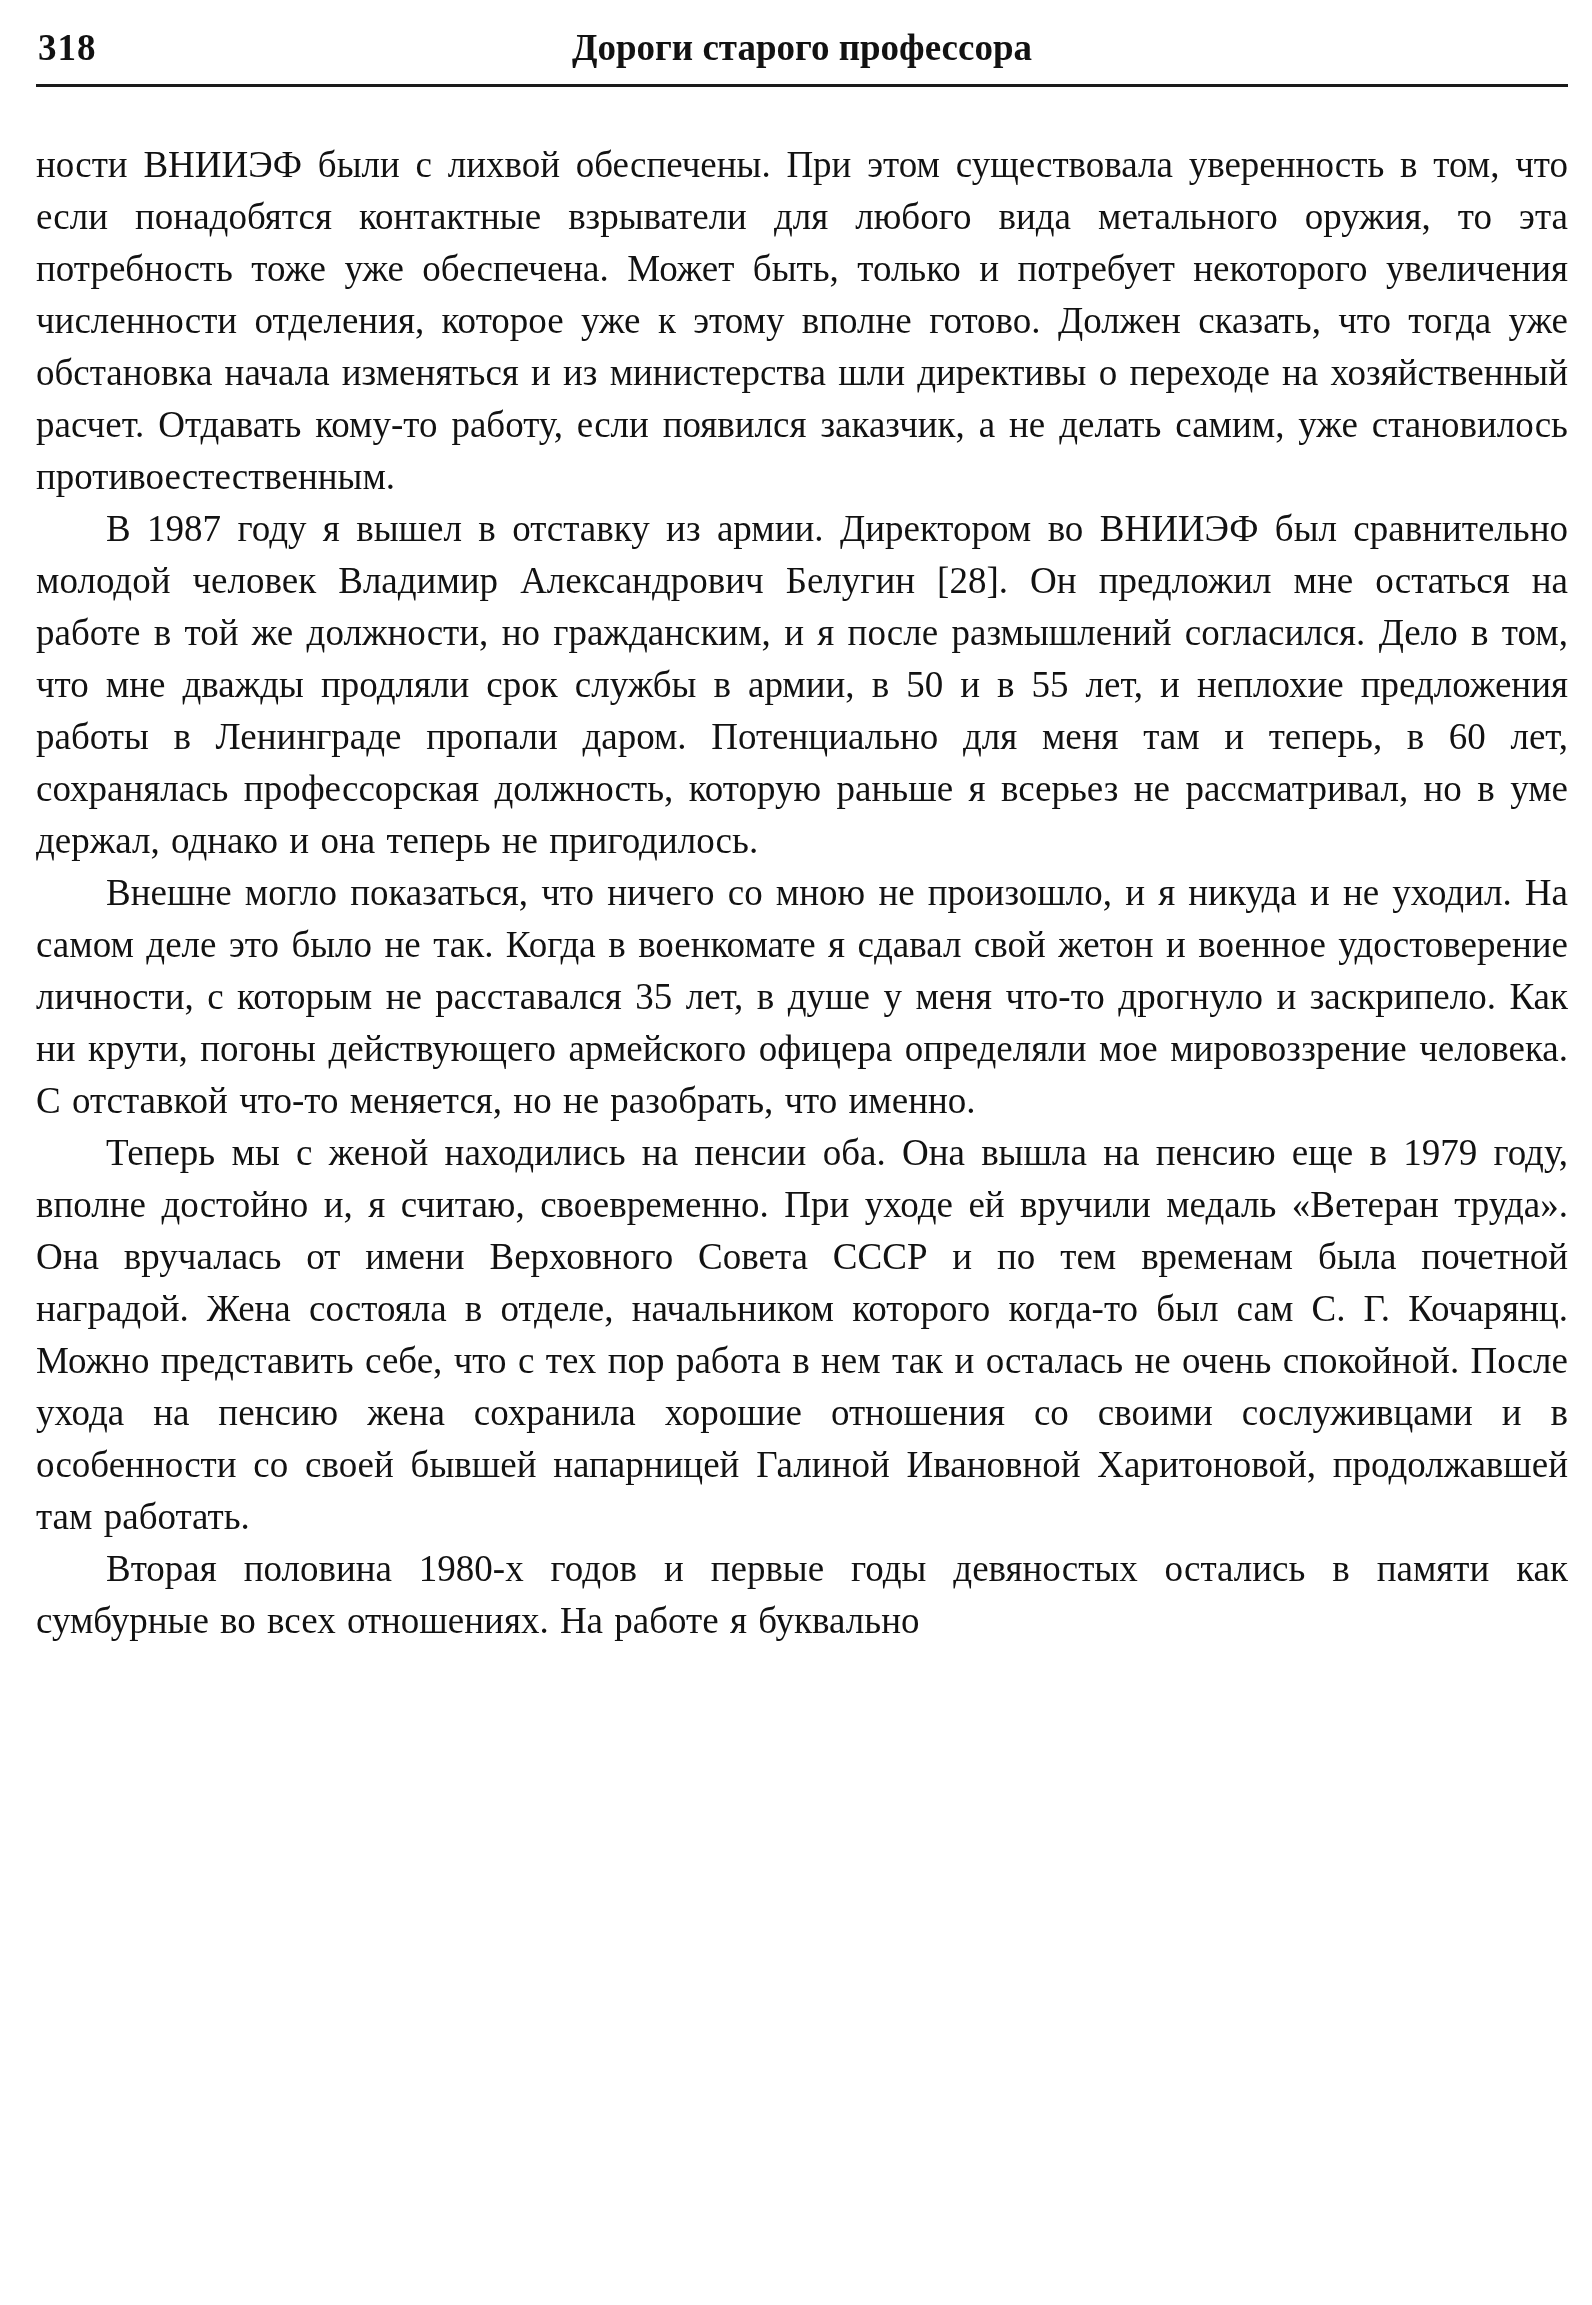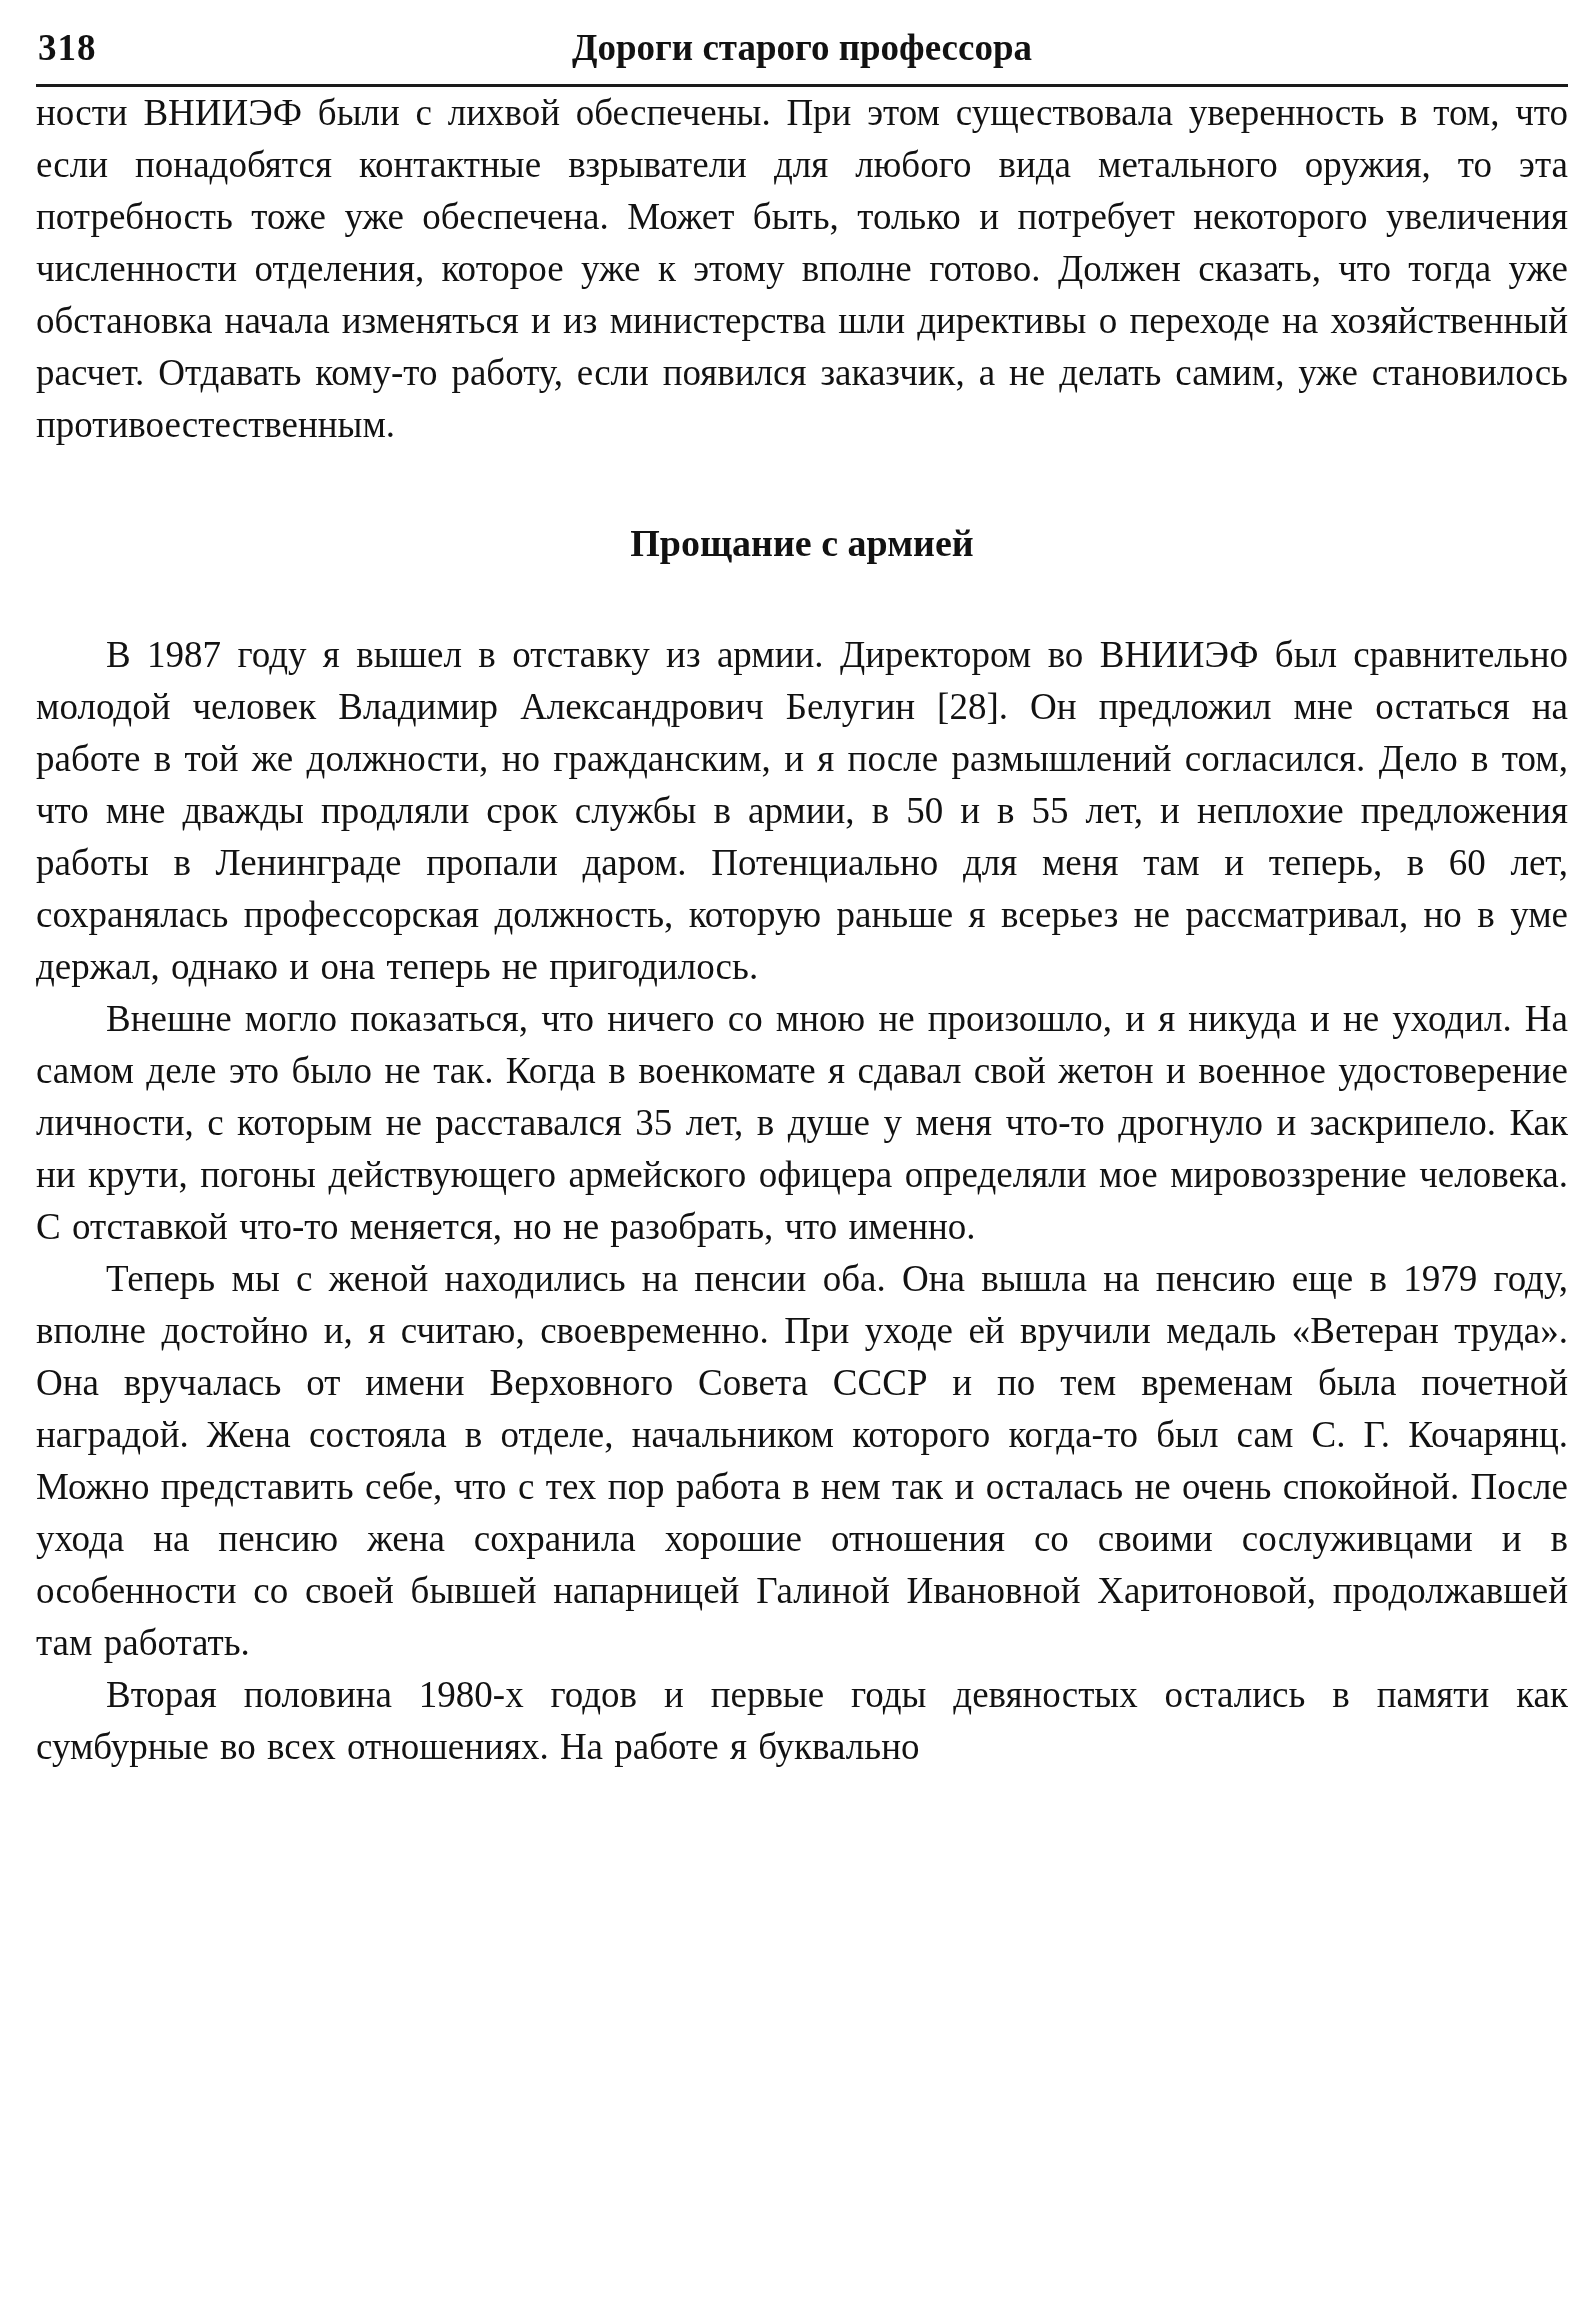--- a/index.html
+++ b/index.html
@@ -36,20 +36,21 @@
     text-align: center;
     font-size: 37px;
     font-weight: bold;
   }
   .header-rule {
     border: none;
     border-top: 3px solid #1a1a1a;
     margin: 8px 0 0 0;
   }
   .body-text {
+    margin-top: 52px;
     font-size: 37px;
     line-height: 52px;
     text-align: justify;
   }
   .body-text p {
     margin: 0;
     text-indent: 70px;
     word-spacing: 2px;
   }
   .body-text p.no-indent {
@@ -73,21 +74,20 @@
     <span class="page-number">318</span>
     <span class="running-title">Дороги старого профессора</span>
   </header>
 
   <hr class="header-rule">
 
   <main class="body-text">
 
     <p class="no-indent">ности ВНИИЭФ были с лихвой обеспечены. При этом существовала уверенность в том, что если понадобятся контактные взрыватели для любого вида метального оружия, то эта потребность тоже уже обеспечена. Может быть, только и потребует некоторого увеличения численности отделения, которое уже к этому вполне готово. Должен сказать, что тогда уже обстановка начала изменяться и из министерства шли директивы о переходе на хозяйственный расчет. Отдавать кому-то работу, если появился заказчик, а не делать самим, уже становилось противоестественным.</p>
 
-    <h2 class="section-heading">Прощание с армией</h2>
 
     <p>В 1987 году я вышел в отставку из армии. Директором во ВНИИЭФ был сравнительно молодой человек Владимир Александрович Белугин [28]. Он предложил мне остаться на работе в той же должности, но гражданским, и я после размышлений согласился. Дело в том, что мне дважды продляли срок службы в армии, в 50 и в 55 лет, и неплохие предложения работы в Ленинграде пропали даром. Потенциально для меня там и теперь, в 60 лет, сохранялась профессорская должность, которую раньше я всерьез не рассматривал, но в уме держал, однако и она теперь не пригодилось.</p>
 
     <p>Внешне могло показаться, что ничего со мною не произошло, и я никуда и не уходил. На самом деле это было не так. Когда в военкомате я сдавал свой жетон и военное удостоверение личности, с которым не расставался 35 лет, в душе у меня что-то дрогнуло и заскрипело. Как ни крути, погоны действующего армейского офицера определяли мое мировоззрение человека. С отставкой что-то меняется, но не разобрать, что именно.</p>
 
     <p>Теперь мы с женой находились на пенсии оба. Она вышла на пенсию еще в 1979 году, вполне достойно и, я считаю, своевременно. При уходе ей вручили медаль «Ветеран труда». Она вручалась от имени Верховного Совета СССР и по тем временам была почетной наградой. Жена состояла в отделе, начальником которого когда-то был сам С. Г. Кочарянц. Можно представить себе, что с тех пор работа в нем так и осталась не очень спокойной. После ухода на пенсию жена сохранила хорошие отношения со своими сослуживцами и в особенности со своей бывшей напарницей Галиной Ивановной Харитоновой, продолжавшей там работать.</p>
 
     <p>Вторая половина 1980-х годов и первые годы девяностых остались в памяти как сумбурные во всех отношениях. На работе я буквально</p>
 
   </main>

